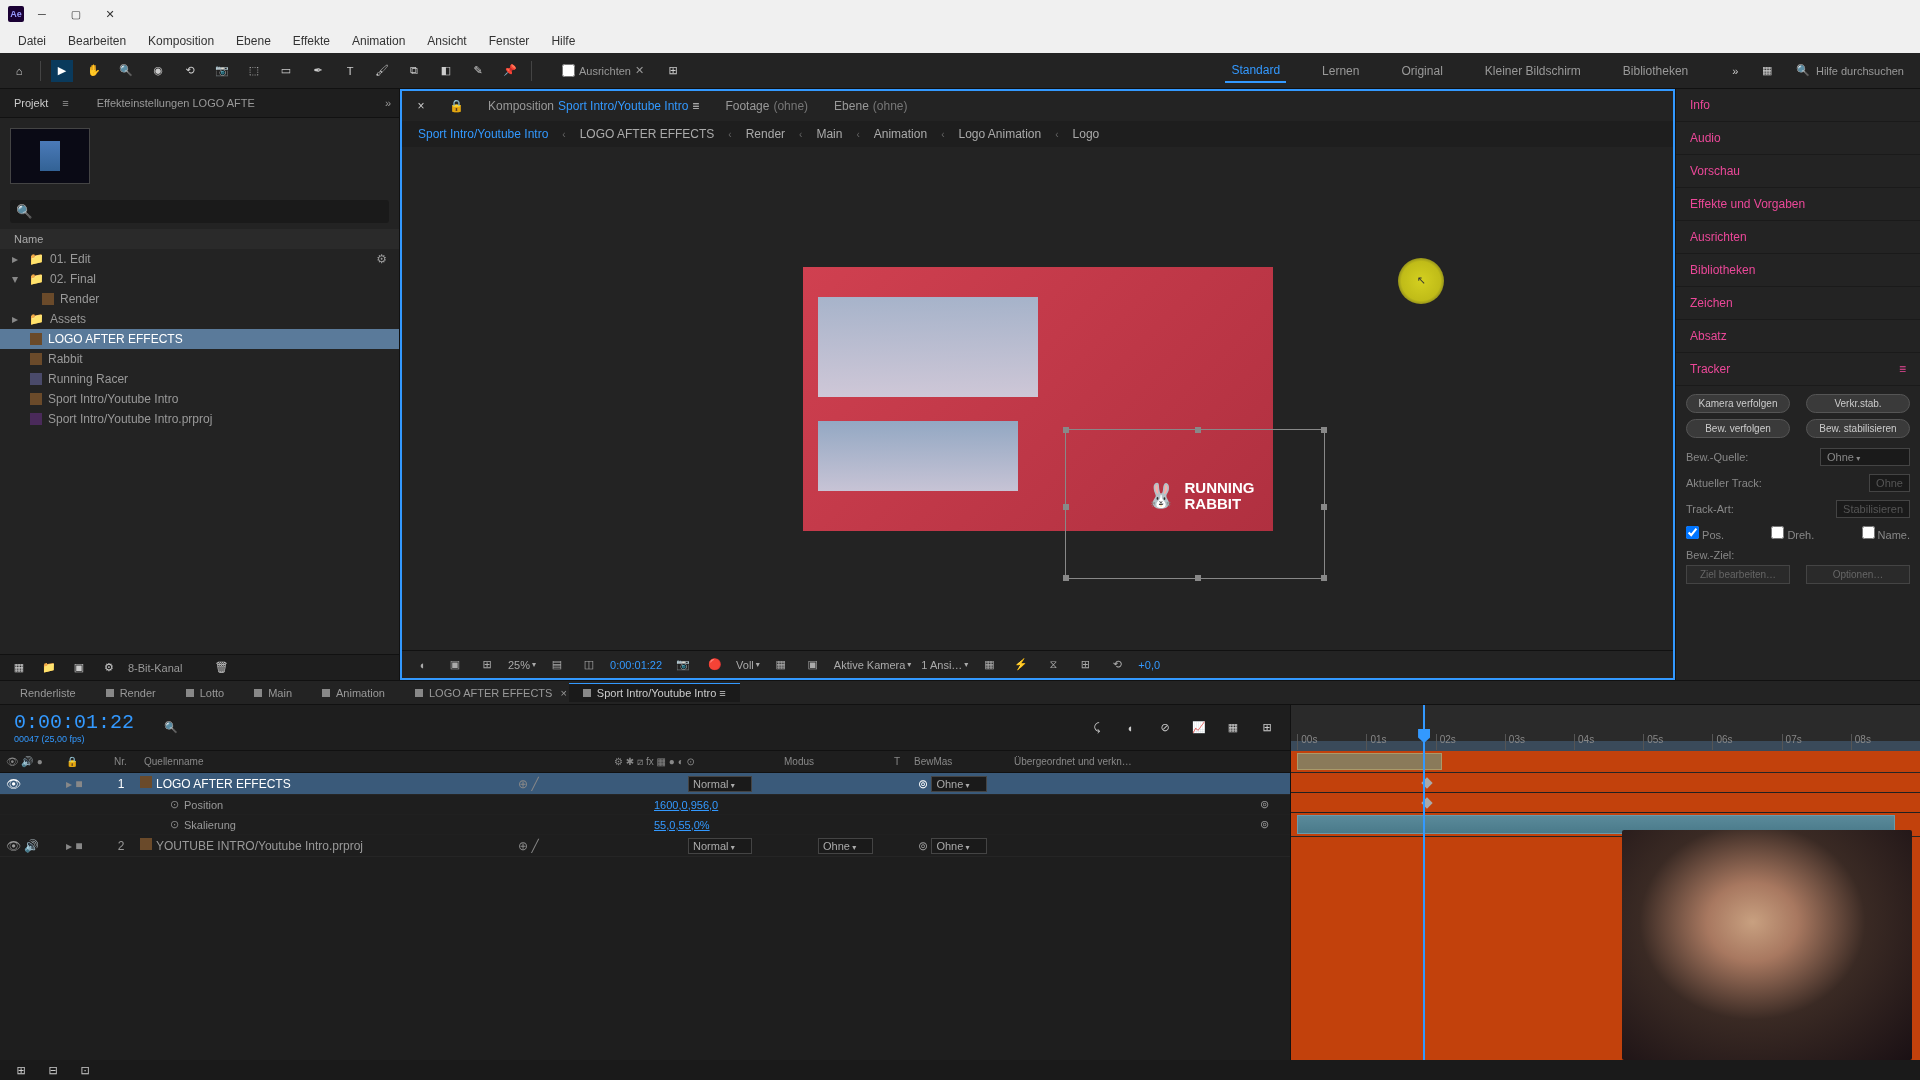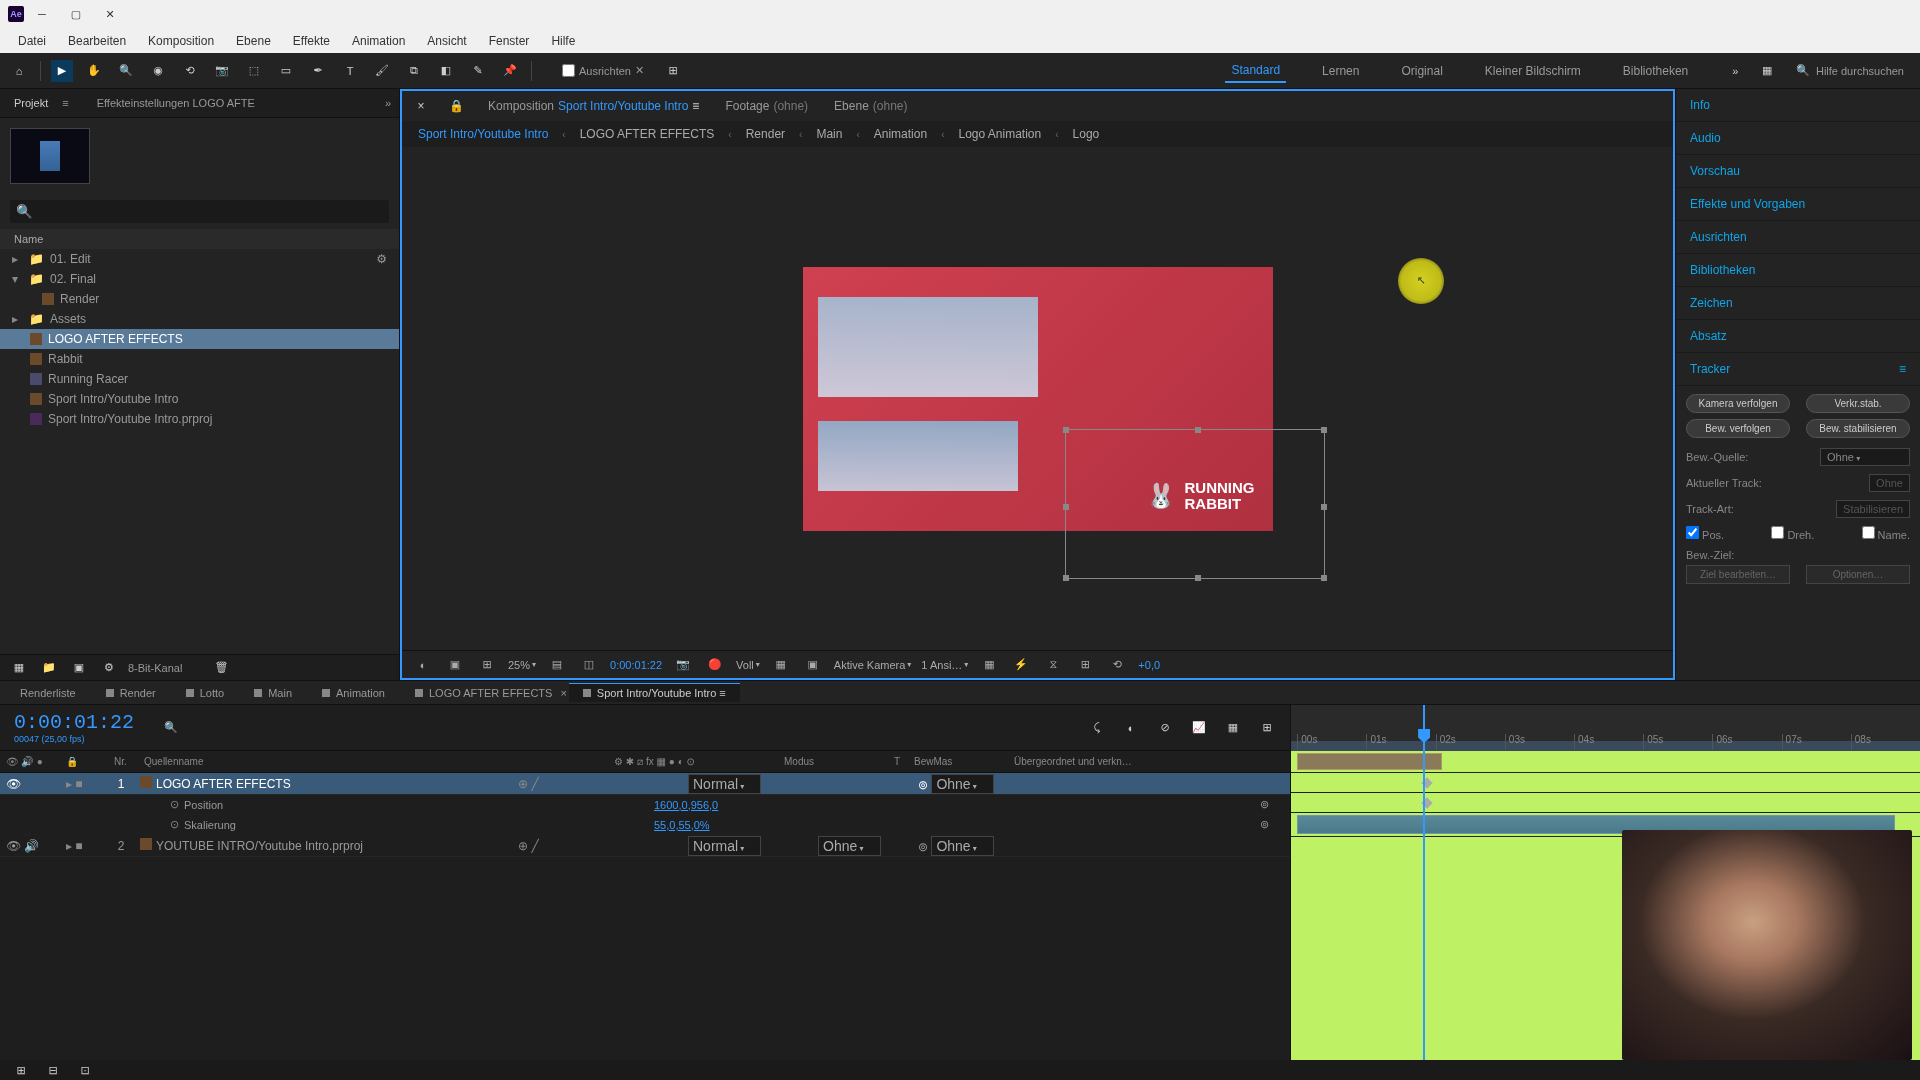--- a/index.html
+++ b/index.html
@@ -67,49 +67,49 @@
 .logo-overlay { position:absolute; bottom:18px; right:18px; color:#fff; font-weight:bold; font-size:15px; line-height:1.1; text-align:left; display:flex;align-items:center;gap:8px; }
 .selection-box { position:absolute; border:1px solid #888; width: 260px; height: 150px; right: -52px; bottom: -48px; }
 .sel-handle { position:absolute; width:6px;height:6px;background:#888; }
 .cursor-highlight { position:absolute; width:46px;height:46px;border-radius:50%;background:radial-gradient(circle,#d4d020 0%,#c0bc18 60%,rgba(200,196,24,0) 100%); right: 18%; top: 22%; display:flex;align-items:center;justify-content:center; }
 .viewer-controls { height: 28px; background:#232323; display:flex;align-items:center;padding:0 10px;gap:10px;border-top:1px solid #111;font-size:11px; }
 .vc-item { color:#aaa; cursor:pointer; }
 .vc-dropdown { display:flex;align-items:center;gap:2px; }
 
 
 .right-panels { width: 245px; background:#232323; border-left:1px solid #111; }
-.rp-item { padding: 9px 14px; font-size: 12px; color:#0ea5e9; cursor:pointer; border-bottom:1px solid #1a1a1a; }
+.rp-item { padding: 9px 14px; font-size: 12px; color:#ec4899; cursor:pointer; border-bottom:1px solid #1a1a1a; }
 .tracker-content { padding: 8px 10px; }
 .tracker-btns { display:flex; gap:16px; margin-bottom: 6px; }
 .pill-btn { flex:1; background:#3a3a3a; border:1px solid #555; border-radius:10px; padding:3px 6px; font-size:10px; color:#ccc; text-align:center; cursor:pointer; }
 .tracker-row { display:flex; justify-content:space-between; align-items:center; padding: 4px 0; font-size: 11px; color:#888; }
 .tracker-dd { background:#1a1a1a; padding:2px 6px; border:1px solid #444; }
 .track-action-btn { flex:1; background:#2a2a2a; border:1px solid #444; padding:3px 6px; font-size:10px; color:#666; text-align:center; }
 
 
 .timeline-area { height: 380px; background:#1e1e1e; display:flex;flex-direction:column; border-top:1px solid #111;}
 .tl-tabs { height: 24px; display:flex;align-items:center;padding:0 6px;gap:2px;background:#232323;border-bottom:1px solid #111; }
 .tl-tab { padding: 3px 14px; font-size:11px; color:#999; cursor:pointer; display:flex;align-items:center;gap:6px; }
 .tl-tab.active { background:#1a1a1a; color:#ccc; border-top:1px solid #3399ff; }
 .tl-content { flex:1; display:flex; }
 .tl-left { width: 1290px; background:#1e1e1e; }
-.tl-right { flex:1; background:#bef264; border-left:1px solid #111;position:relative; }
+.tl-right { flex:1; background:#c2410c; border-left:1px solid #111;position:relative; }
 .tl-header-l { height: 46px; display:flex; align-items:center; border-bottom:1px solid #111;}
 .tl-timecode { font-family:'Courier New',monospace; font-size: 20px; color:#3399ff; padding: 0 14px; width:140px;}
 .tl-header-sub { font-size:9px; color:#3399ff; }
 .tl-filter-switches { display:flex; gap:12px; margin-left:auto; padding-right:12px; }
 .tl-col-headers { display:flex; height: 22px; align-items:center; font-size:10px; color:#888; border-bottom:1px solid #111; }
 .tl-col { padding: 0 6px; }
 .tl-layer-row { display:flex; height:22px; align-items:center; font-size:12px; border-bottom:1px solid #252525;  }
 .tl-layer-row.selected { background:#3a5a7a; color:#fff; }
 .tl-prop-row { display:flex; height:20px; align-items:center; font-size:11px; border-bottom:1px solid #202020; padding-left: 170px; }
 .tl-num { width: 26px; text-align:center; }
 .tl-name { flex:1; }
 .tl-prop-val { color:#3399ff; text-decoration:underline; cursor:pointer; }
-.tl-mode-select { background:#1a1a1a; border:1px solid #444; color:#aaa; padding:1px 16px 1px 4px; font-size:14px; }
+.tl-mode-select { background:#1a1a1a; border:1px solid #444; color:#aaa; padding:1px 16px 1px 4px; font-size:11px; }
 
 
 .tl-ruler { height: 46px; background:#2a2a2a; border-bottom:1px solid #111; position:relative; display:flex;align-items:flex-end; }
 .tl-ruler-tick { position:absolute; bottom:0; font-size:10px; color:#888; border-left:1px solid #555; padding-left:3px; height:16px; }
 .tl-playhead { position:absolute; top:0; bottom:0; width:2px; background:#3399ff; z-index:5; }
 .tl-playhead::before { content:''; position:absolute;top:24px;left:-5px;width:12px;height:14px;background:#3399ff;clip-path:polygon(0 0,100% 0,100% 60%,50% 100%,0 60%); }
 .tl-work-area { position:absolute; top:36px; height:10px; background:#3a4a5a; left:0; right:0; }
 .tl-tracks { position:relative; }
 .tl-track-row { height:22px; border-bottom:1px solid #252525; position:relative; }
 .tl-prop-track-row { height:20px; border-bottom:1px solid #202020; position:relative; }

